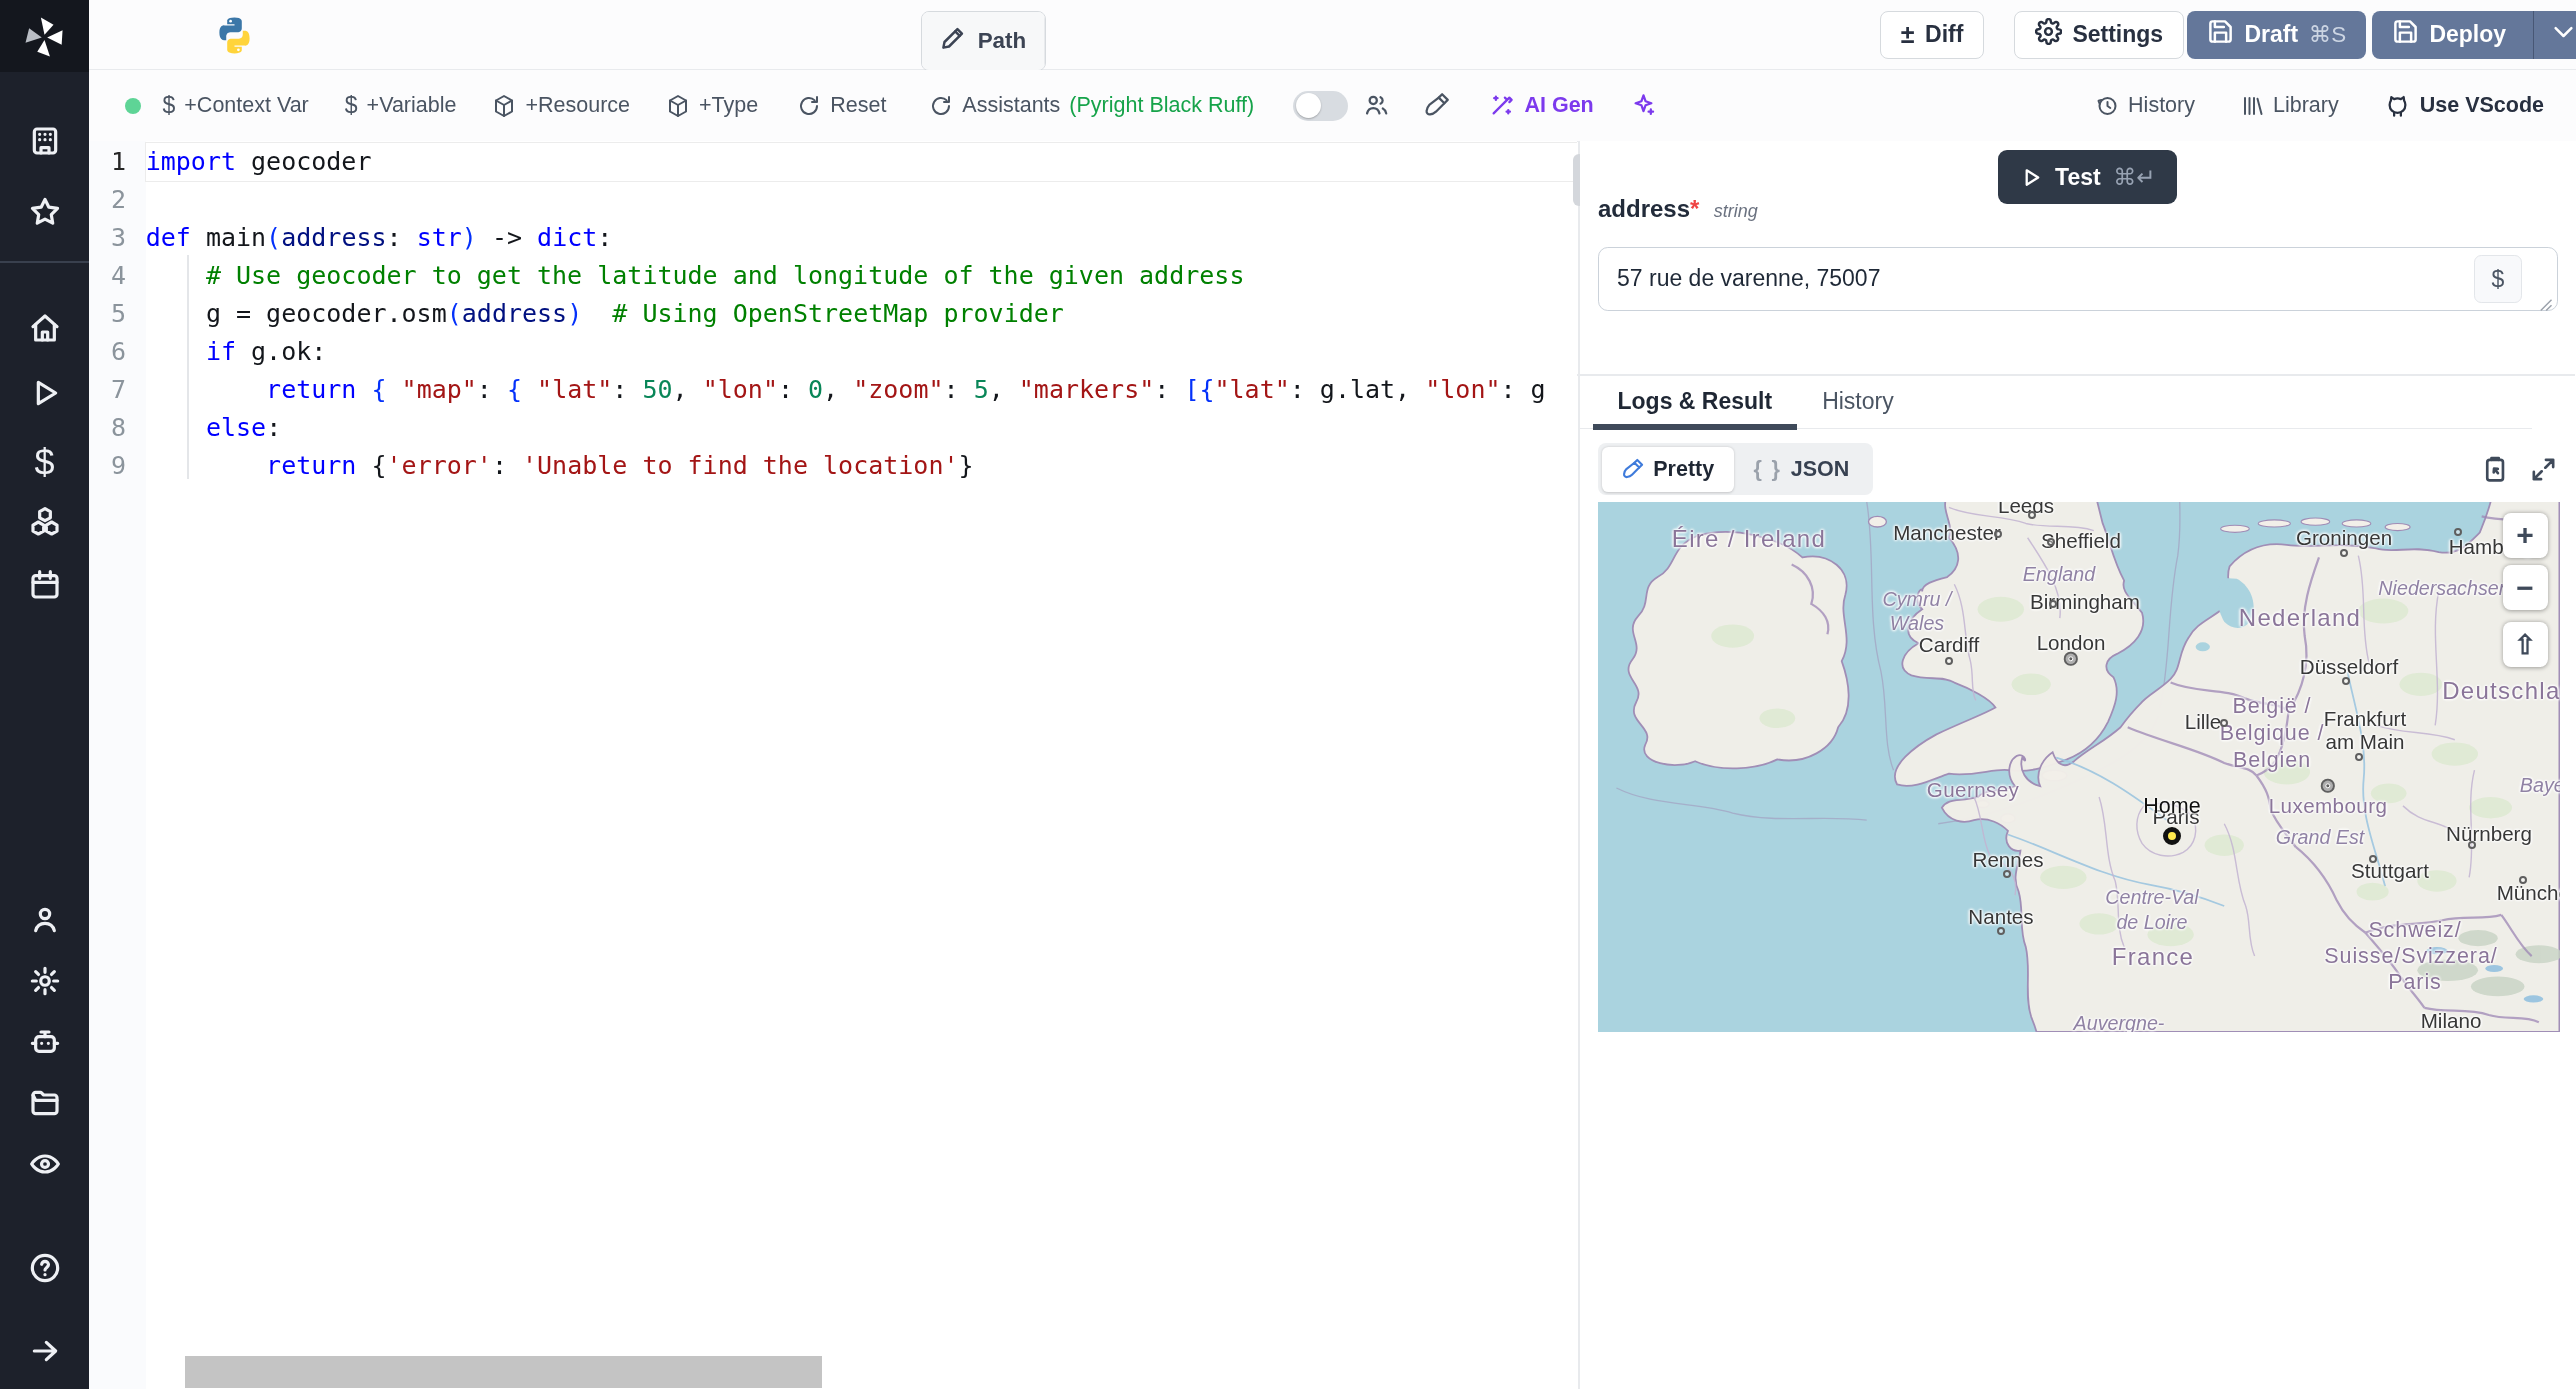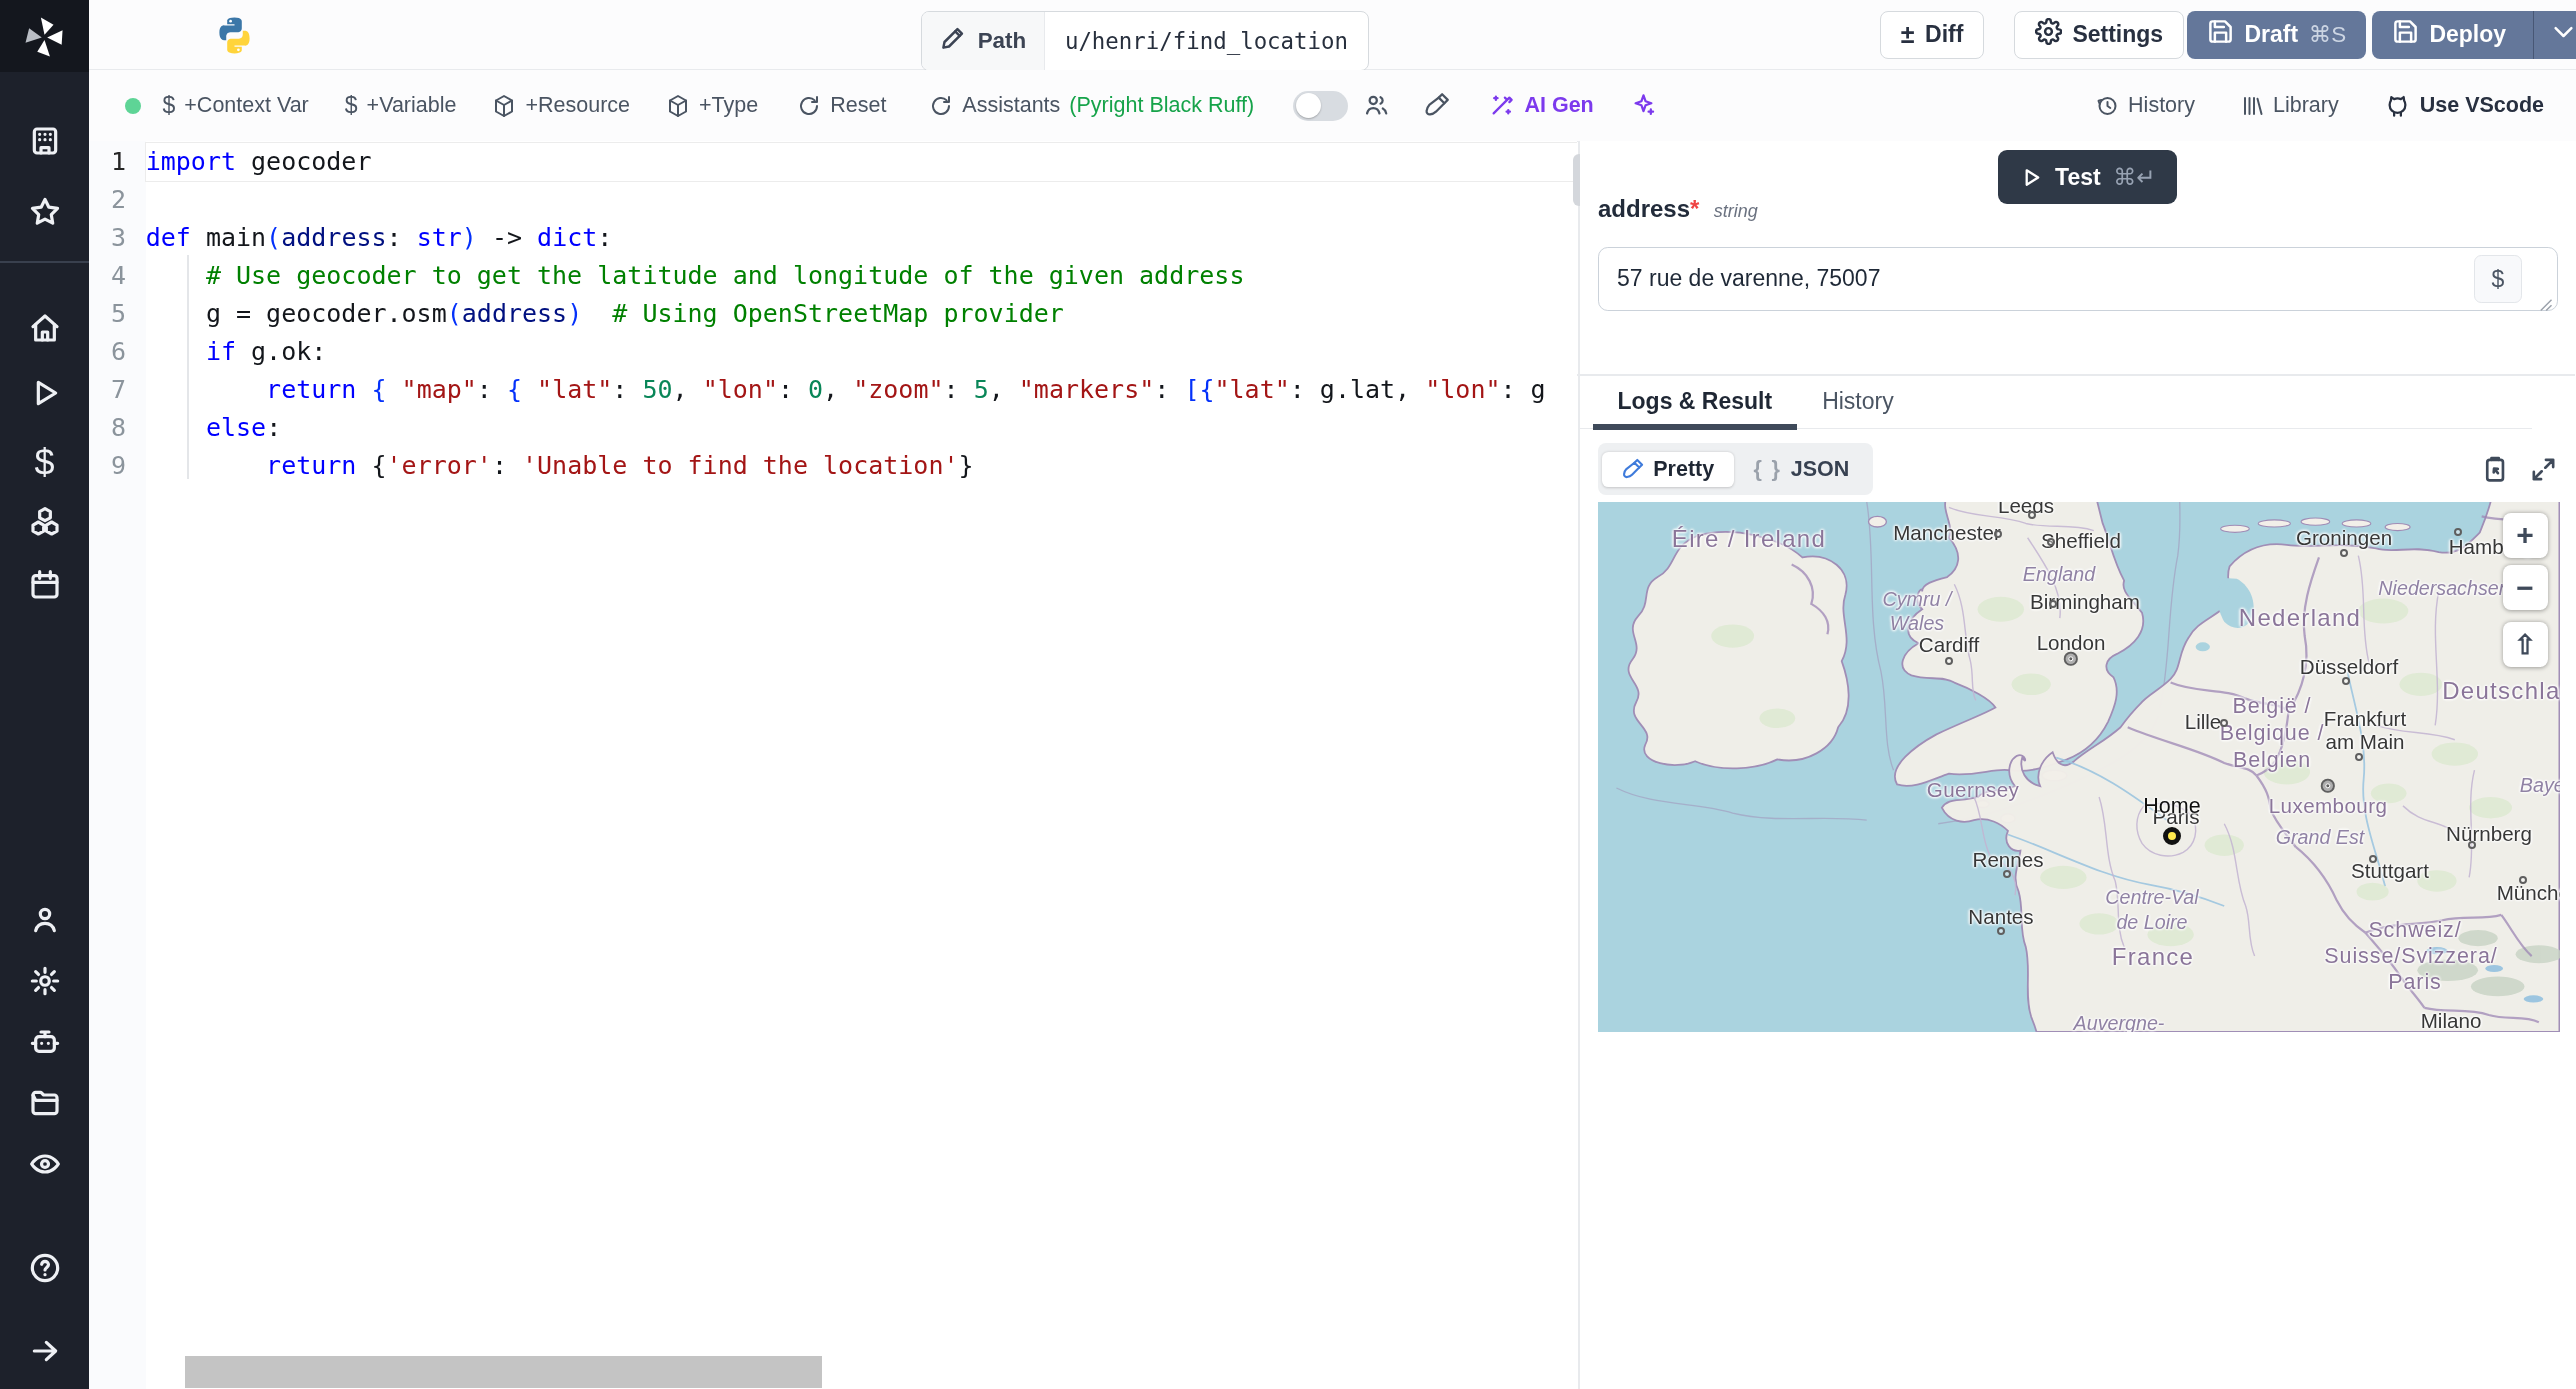--- a/index.html
+++ b/index.html
@@ -101,21 +101,21 @@
     border-bottom:1.8px solid #e8eaed; display:flex; padding-left:12.5px; }
   .rtab { position:relative; padding:0 25px; display:flex; align-items:center; font-size:23px;
     color:#4b5563; cursor:pointer; }
   .rtab.active { color:#1f2734; font-weight:600; }
   .rtab.active::after { content:""; position:absolute; left:0; right:0; bottom:-1.8px; height:5.4px;
     background:#3f4a5a; }
   #views-row { position:absolute; left:18px; top:302px; width:960px; height:52px;
     display:flex; align-items:center; }
   #seg { display:flex; background:#eef0f2; border-radius:8px; padding:3.6px; height:52px;
     align-items:center; }
-  .seg-opt { display:flex; align-items:center; gap:9px; padding:0 19.7px; height:35px;
+  .seg-opt { display:flex; align-items:center; gap:9px; padding:0 19.7px; height:45px;
     border-radius:6.3px; font-size:21.5px; font-weight:600; color:#374151; cursor:pointer; }
   .seg-opt.active { background:#fff; box-shadow:0 0.9px 2.7px rgba(0,0,0,.18); color:#1f2734; }
   .seg-opt svg { width:23px; height:23px; stroke:#3f7bdb; fill:none; stroke-width:2.2;
     stroke-linecap:round; stroke-linejoin:round; }
   .braces { color:#9aa1ab; font-weight:700; font-size:21.5px; letter-spacing:1.8px; }
   .view-icons { margin-left:auto; display:flex; gap:19.7px; color:#3f4a5a; }
   .view-icons svg { width:29px; height:29px; stroke:currentColor; fill:none; stroke-width:2.2;
     stroke-linecap:round; stroke-linejoin:round; cursor:pointer; }
 
   
@@ -250,21 +250,20 @@
   <div id="path-widget">
     <div id="path-left">
       <span class="hicon">
         <svg viewBox="0 0 24 24">
             <path d="M15.5 4.5l4 4L8 20l-5 1 1-5z"></path>
             <path d="M13.5 6.5l4 4"></path>
           </svg>
       </span>
       <span>Path</span>
     </div>
-    <div id="path-value">u/henri/find_location</div>
   </div>
 
   <div class="hbtn" style="left:1791px">
     <span style="font-size:25px">±</span>
     <span>Diff</span>
   </div>
   <div class="hbtn" style="left:1925px">
     <span class="hicon">
       <svg viewBox="0 0 24 24">
           <circle cx="12" cy="12" r="3"></circle>

